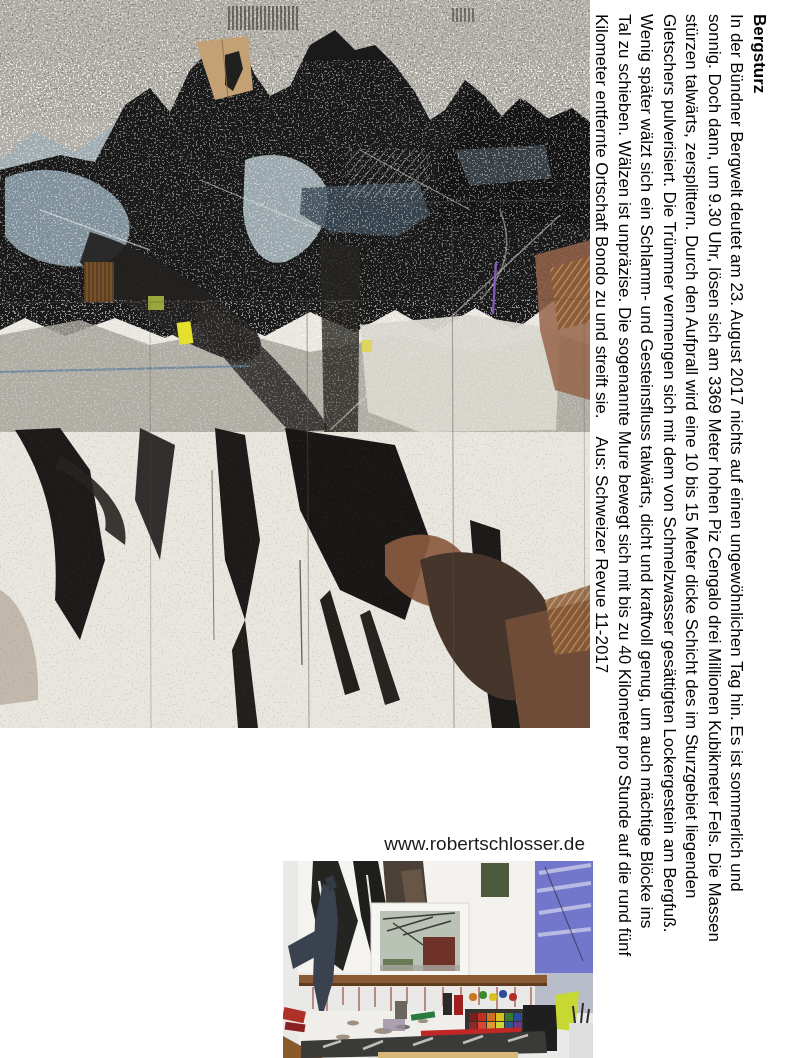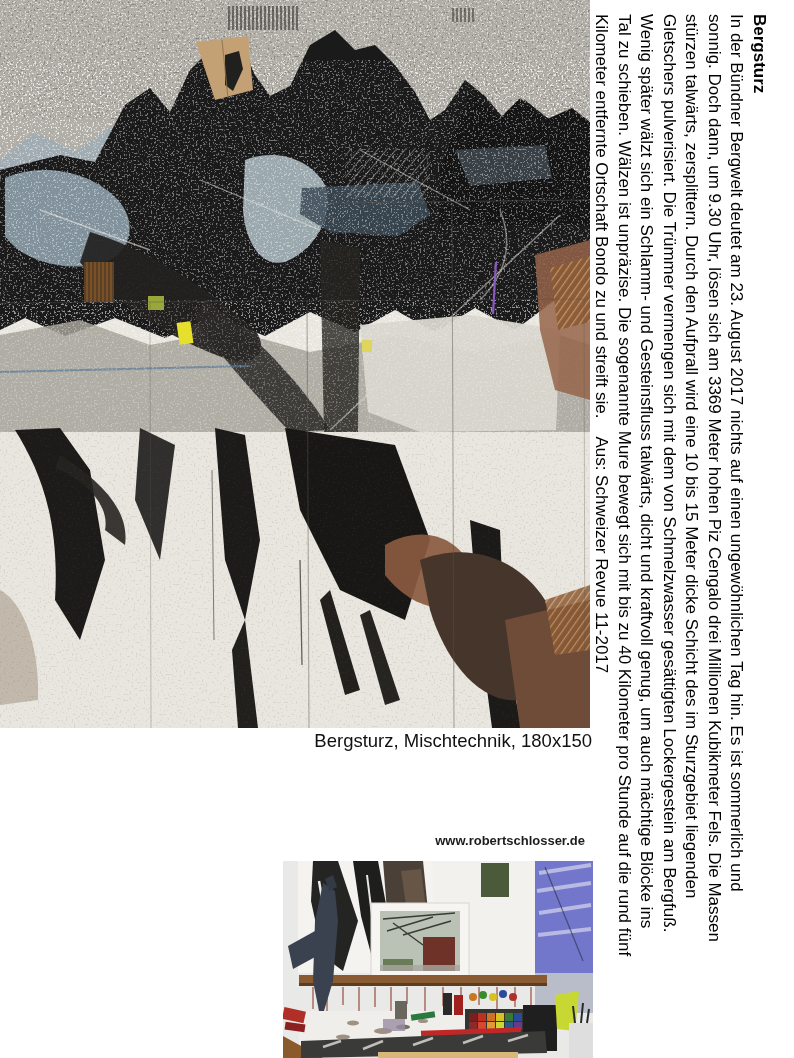--- a/index.html
+++ b/index.html
@@ -24,24 +24,23 @@
     right: 202px;
     font-size: 18.5px;
     line-height: 24px;
     color: #111111;
     white-space: nowrap;
   }
   .website {
     position: absolute;
     top: 833px;
     right: 209px;
-    font-size: 13px;
+    font-size: 19px;
     color: #1c1c1c;
     white-space: nowrap;
-    font-weight: bold;
   }
   .studio-photo {
     position: absolute;
     left: 283px; top: 861px;
     width: 310px; height: 197px;
     margin: 0;
   }
   .studio-photo svg { display: block; }
   .article {
     position: absolute;
@@ -177,21 +176,20 @@
         <line x1="330" y1="203" x2="590" y2="200" stroke-width="1.2" opacity="0.55"></line>
         <line x1="0" y1="303" x2="590" y2="299" stroke-width="1.1" opacity="0.4"></line>
         <line x1="307" y1="300" x2="309" y2="728" stroke-width="1.1" opacity="0.45"></line>
         <line x1="452" y1="203" x2="454" y2="728" stroke-width="1.1" opacity="0.45"></line>
         <line x1="150" y1="302" x2="151" y2="728" stroke-width="1" opacity="0.3"></line>
         <line x1="584" y1="300" x2="585" y2="728" stroke-width="1" opacity="0.3"></line>
       </g>
     </svg>
   </figure>
 
-  <div class="caption">Bergsturz, Mischtechnik, 180x150</div>
 
   <div class="website">www.robertschlosser.de</div>
 
   <figure class="studio-photo">
     <svg width="310" height="197" viewBox="0 0 310 197" xmlns="http://www.w3.org/2000/svg">
       <rect x="0" y="0" width="310" height="197" fill="#e9e9e7"></rect>
 
       <g>
         <rect x="148" y="0" width="108" height="118" fill="#f2f1ee"></rect>
         <rect x="15" y="0" width="135" height="112" fill="#f4f3f0"></rect>

